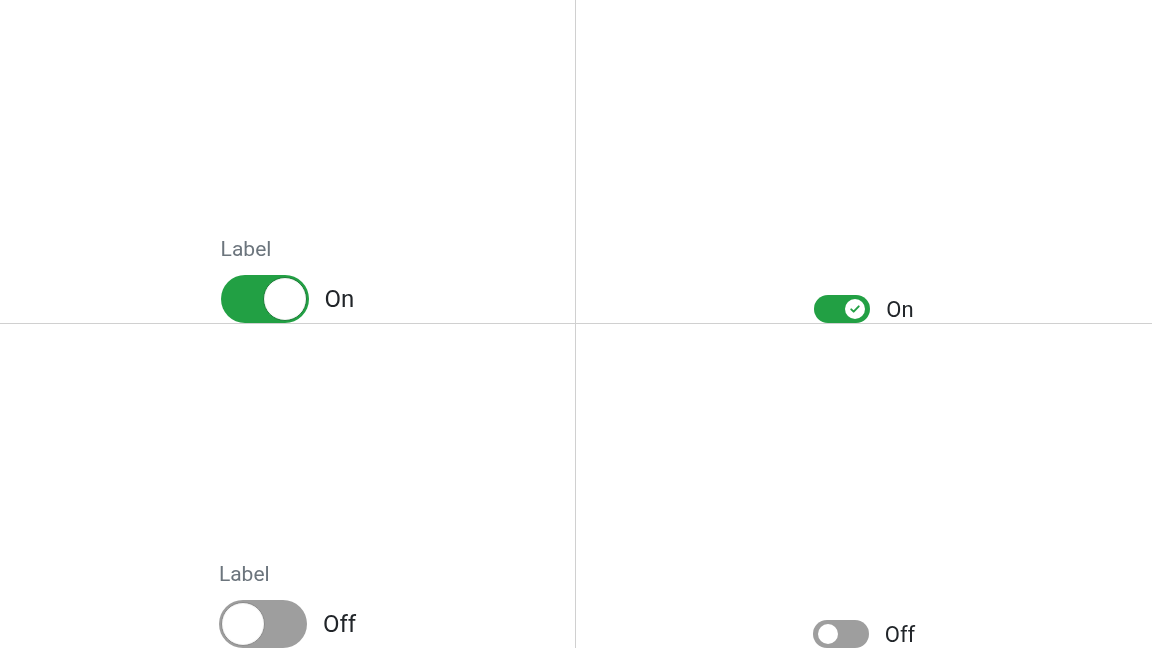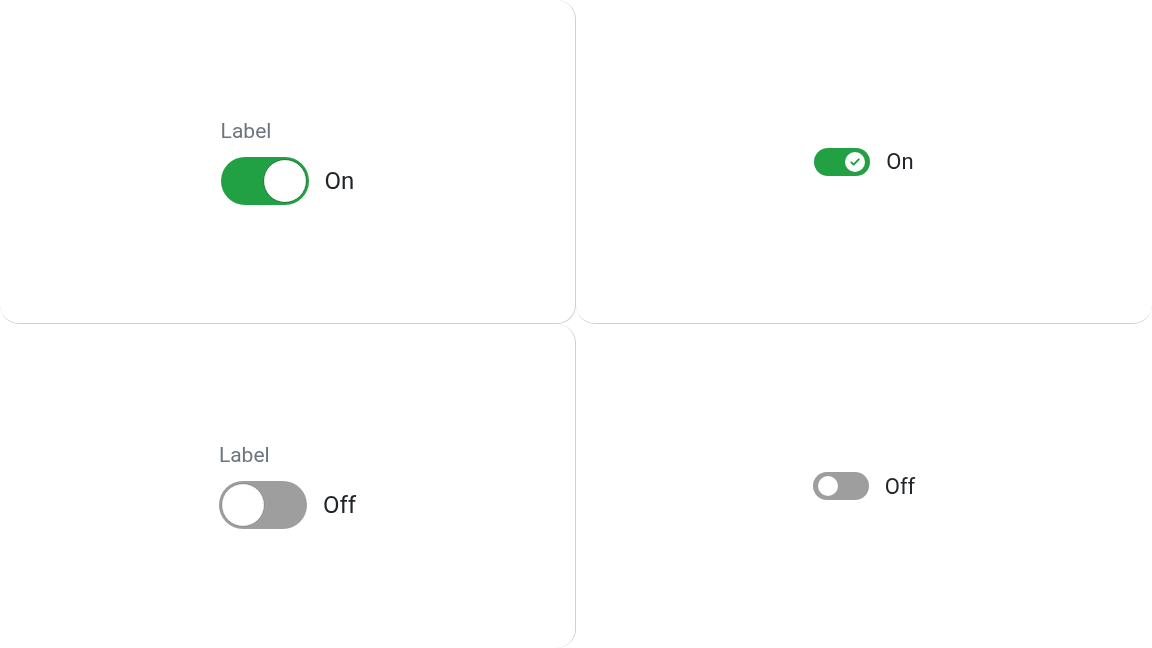--- a/index.html
+++ b/index.html
@@ -12,24 +12,23 @@
     .grid {
       display: grid;
       grid-template-columns: 1fr 1fr;
       grid-template-rows: 1fr 1fr;
       width: 1152px;
       height: 648px;
       position: relative;
     }
     .cell {
       display: flex;
-      align-items: center;
+      align-items: flex-end;
       justify-content: center;
       position: relative;
-      border-radius: 19px;
     }
     
     .cell.tl { border-right: 1px solid #d0d0d0; border-bottom: 1px solid #d0d0d0; }
     .cell.tr { border-bottom: 1px solid #d0d0d0; }
     .cell.bl { border-right: 1px solid #d0d0d0; }
 
     .wrap {
       display: flex;
       flex-direction: column;
       align-items: flex-start;

